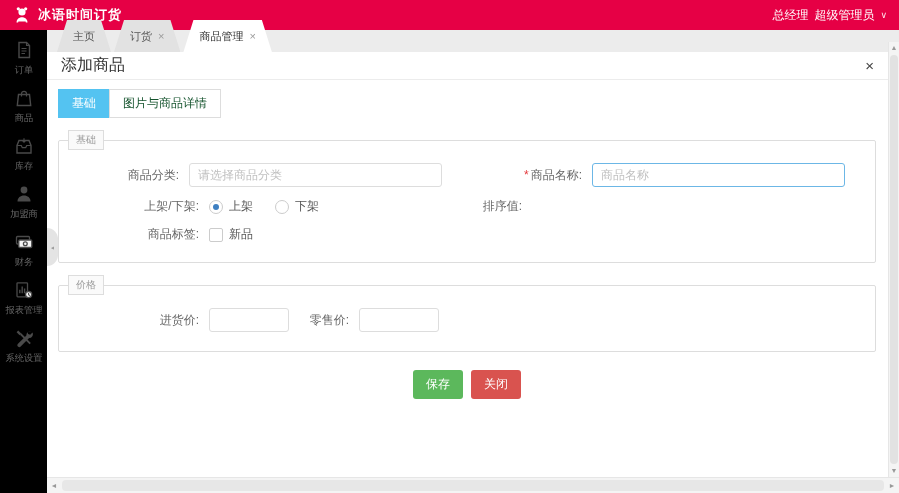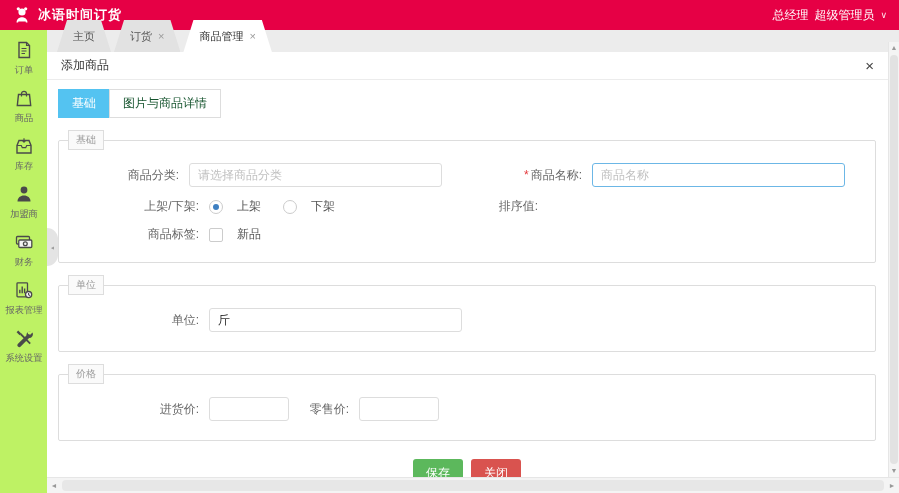--- a/index.html
+++ b/index.html
@@ -13,21 +13,21 @@
   .brand svg { display:block; }
   .app-title { font-size:13px; font-weight:bold; letter-spacing:1px; }
   .topbar-right { margin-left:auto; display:flex; align-items:center; gap:6px;
     font-size:12px; cursor:pointer; }
   .chev { font-size:9px; opacity:.9; }
 
   
   .app { position:relative; display:flex; height:463px; }
 
   
-  .sidebar { width:47px; background:#bef264; position:relative; flex:none;
+  .sidebar { width:47px; background:#000000; position:relative; flex:none;
     padding-top:4px;font-family:Liberation Mono, monospace; }
   .side-item { display:flex; flex-direction:column; align-items:center;
     padding:6px 0 5px; cursor:pointer; }
   .side-item svg { display:block; }
   .side-label { font-size:10px; color:#666; margin-top:3px; white-space:nowrap;
     transform:scale(.92); }
   .collapse-handle { position:absolute; right:-11px; top:198px; width:11px; height:38px;
     background:#e4e4e4; border-radius:0 19px 19px 0; display:flex; align-items:center;
     justify-content:center; color:#9a9a9a; font-size:8px; cursor:pointer; z-index:5; }
 
@@ -38,21 +38,21 @@
     background:#e2e2e2; font-size:11px; color:#555; cursor:pointer; margin-right:3px;
     clip-path:polygon(10px 0, calc(100% - 10px) 0, 100% 100%, 0 100%); }
   .tab.active { background:#fff; color:#333; }
   .tclose { color:#9a9a9a; font-size:11px; line-height:1; }
 
   
   .panel { position:absolute; left:0; right:11px; top:22px; bottom:16px;
     background:#fff; overflow:hidden; }
   .panel-header { height:28px; display:flex; align-items:center;
     justify-content:space-between; padding:0 14px; border-bottom:1px solid #ececec; }
-  .panel-title { font-size:12px; color:#333; }
+  .panel-title { font-size:16px; color:#333; }
   .panel-close { font-size:15px; color:#444; cursor:pointer; line-height:1; }
   .panel-body { padding:9px 12px 0 11px; }
 
   
   .subtabs { display:flex; }
   .subtab { border:1px solid #ddd; background:#fff; color:#14532d; font-size:12px;
     padding:5px 13px; margin-left:-1px; cursor:pointer; white-space:nowrap; }
   .subtab:first-child { margin-left:0; }
   .subtab.active { background:#54c3f1; border-color:#54c3f1; color:#fff; }
 
@@ -68,21 +68,21 @@
     color:#666; white-space:nowrap; }
   .req { color:#e4393c; margin-right:2px; }
   .txt { height:24px; border:1px solid #ddd; border-radius:3px; padding:0 8px;
     font-size:12px; color:#333; width:253px; background:#fff; outline:none; }
   .txt::placeholder { color:#c0c0c0; }
   .txt.focus { border-color:#6cb7e6; }
   .fi-right { margin-left:35px; }
   .fi-right .lbl { width:95px; }
   .txt.small { width:80px; }
 
-  .choice { display:flex; align-items:center; gap:14px; margin-right:22px;
+  .choice { display:flex; align-items:center; gap:6px; margin-right:22px;
     font-size:12px; color:#555; cursor:pointer; }
   .radio { width:14px; height:14px; border:1px solid #ccc; border-radius:50%;
     background:#fff; position:relative; flex:none; }
   .radio.checked::after { content:""; position:absolute; inset:3px;
     border-radius:50%; background:#3e7fc1; }
   .cbox { width:14px; height:14px; border:1px solid #ccc; border-radius:2px;
     background:#fff; flex:none; }
 
   
   .actions { display:flex; justify-content:center; gap:8px; margin-top:18px; }
@@ -283,29 +283,20 @@
             <div class="fi">
               <span class="lbl">商品标签:</span>
               <span class="choice">
                 <span class="cbox"></span>
                 <span>新品</span>
               </span>
             </div>
           </div>
         </fieldset>
 
-        <fieldset class="section">
-          <legend>单位</legend>
-          <div class="frow">
-            <div class="fi">
-              <span class="lbl">单位:</span>
-              <input class="txt" type="text" value="斤" style="">
-            </div>
-          </div>
-        </fieldset>
 
         <fieldset class="section">
           <legend>价格</legend>
           <div class="frow">
             <div class="fi">
               <span class="lbl">进货价:</span>
               <input class="txt small" type="text" style="">
             </div>
             <div class="fi" style="margin-left:5px;">
               <span class="lbl" style="width:65px;">零售价:</span>

